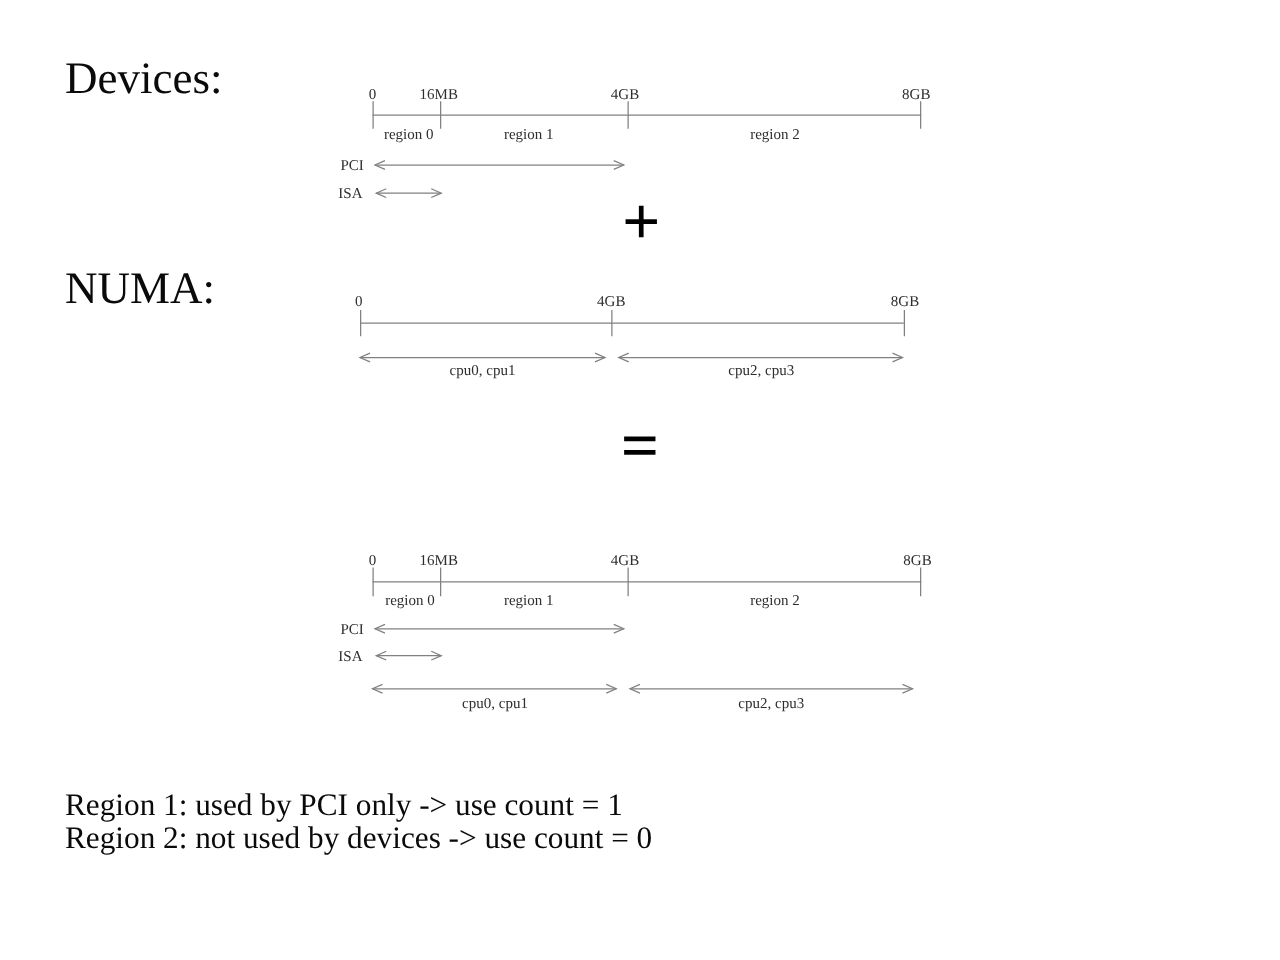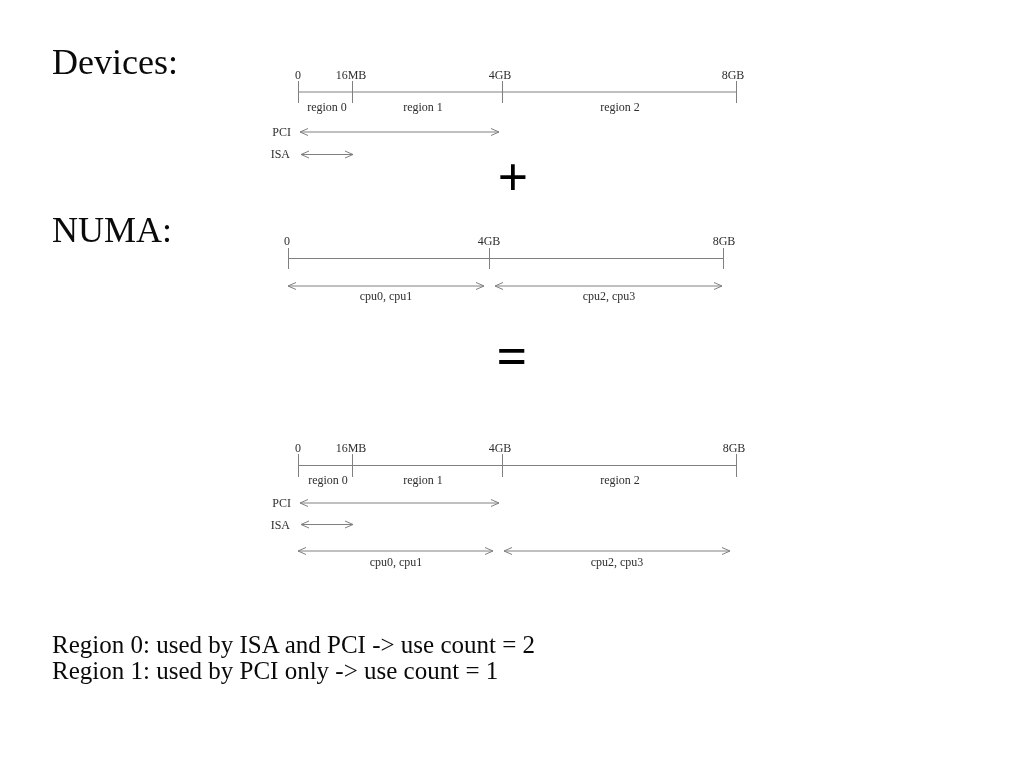--- a/index.html
+++ b/index.html
@@ -159,15 +159,15 @@
       <line x1="504" y1="551" x2="730" y2="551"></line>
       <path d="M512,547.5 L504,551 L512,554.5"></path>
       <path d="M722,547.5 L730,551 L722,554.5"></path>
     </g>
     <text class="mid" x="396" y="566">cpu0, cpu1</text>
     <text class="mid" x="617" y="566">cpu2, cpu3</text>
   </g>
 </svg>
 
 <div id="notes">
-  <div>Region 0: used by ISA and PCI -&gt; use count = 2</div>
   <div>Region 1: used by PCI only -&gt; use count = 1</div>
+  <div>Region 2: not used by devices -&gt; use count = 0</div>
 </div>
 
 </body></html>

